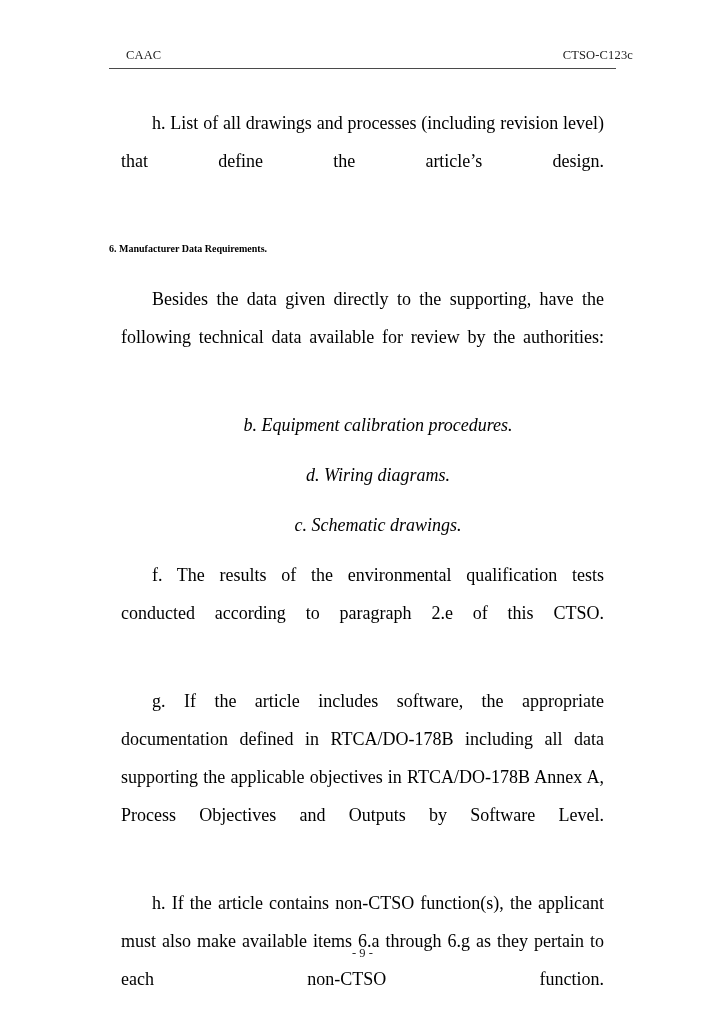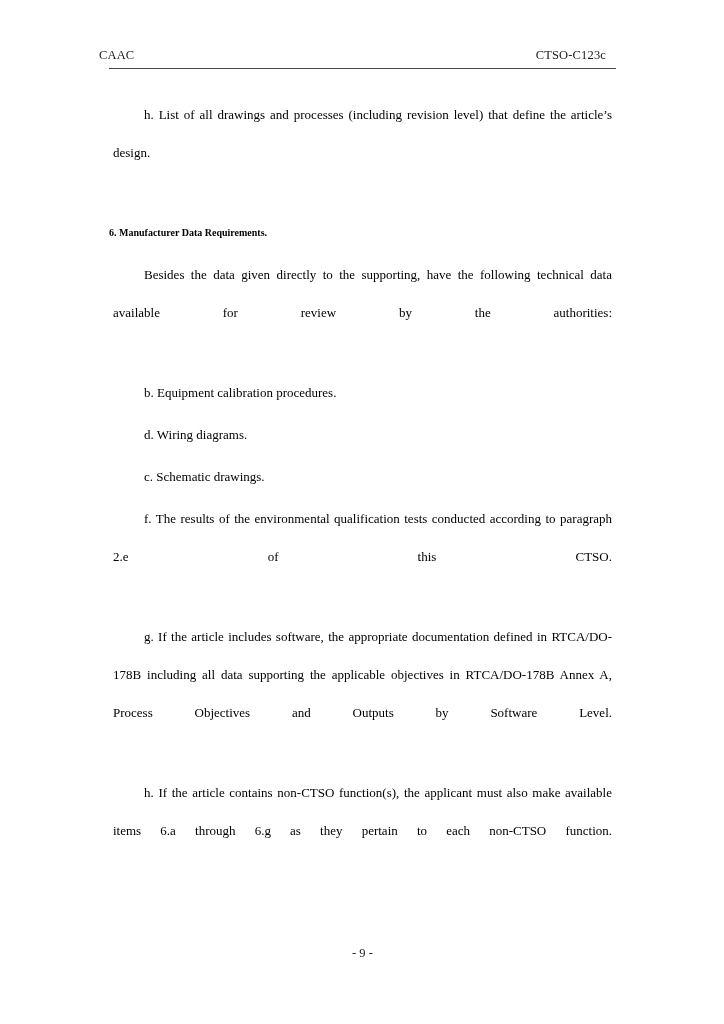--- a/index.html
+++ b/index.html
@@ -17,21 +17,21 @@
     background: #ffffff;
     font-family: "Liberation Serif", "DejaVu Serif", serif;
     color: #000000;
     overflow: hidden;
     box-sizing: border-box;
   }
 
   
   .page-header {
     position: absolute;
-    left: 99px;
+    left: 126px;
     top: 48px;
     width: 507px;
     display: flex;
     justify-content: space-between;
     align-items: baseline;
     font-size: 12.5px;
     line-height: 1.2;
     letter-spacing: 0.15px;
     color: #1a1a1a;
   }
@@ -52,39 +52,40 @@
 
   
   .body-text {
     position: absolute;
     left: 109px;
     top: 92px;
     width: 507px;
   }
 
   .para {
-    margin: 4px;
-    font-size: 13px;
+    margin: 12px;
+    font-size: 18px;
     line-height: 38px;
     text-align: justify;
     text-justify: inter-word;
     text-indent: 31px;
     color: #000000;
     -webkit-font-smoothing: antialiased;
   }
 
   
   .para::after {
     content: "";
     display: inline-block;
     width: 100%;
   }
 
   .para.single {
-    text-align: left;
+    text-align: center;
+    font-style: italic;
   }
   .para.single::after {
     content: none;
   }
 
   .heading {
     margin: 0;
     font-size: 10px;
     line-height: 38px;
     font-weight: bold;

